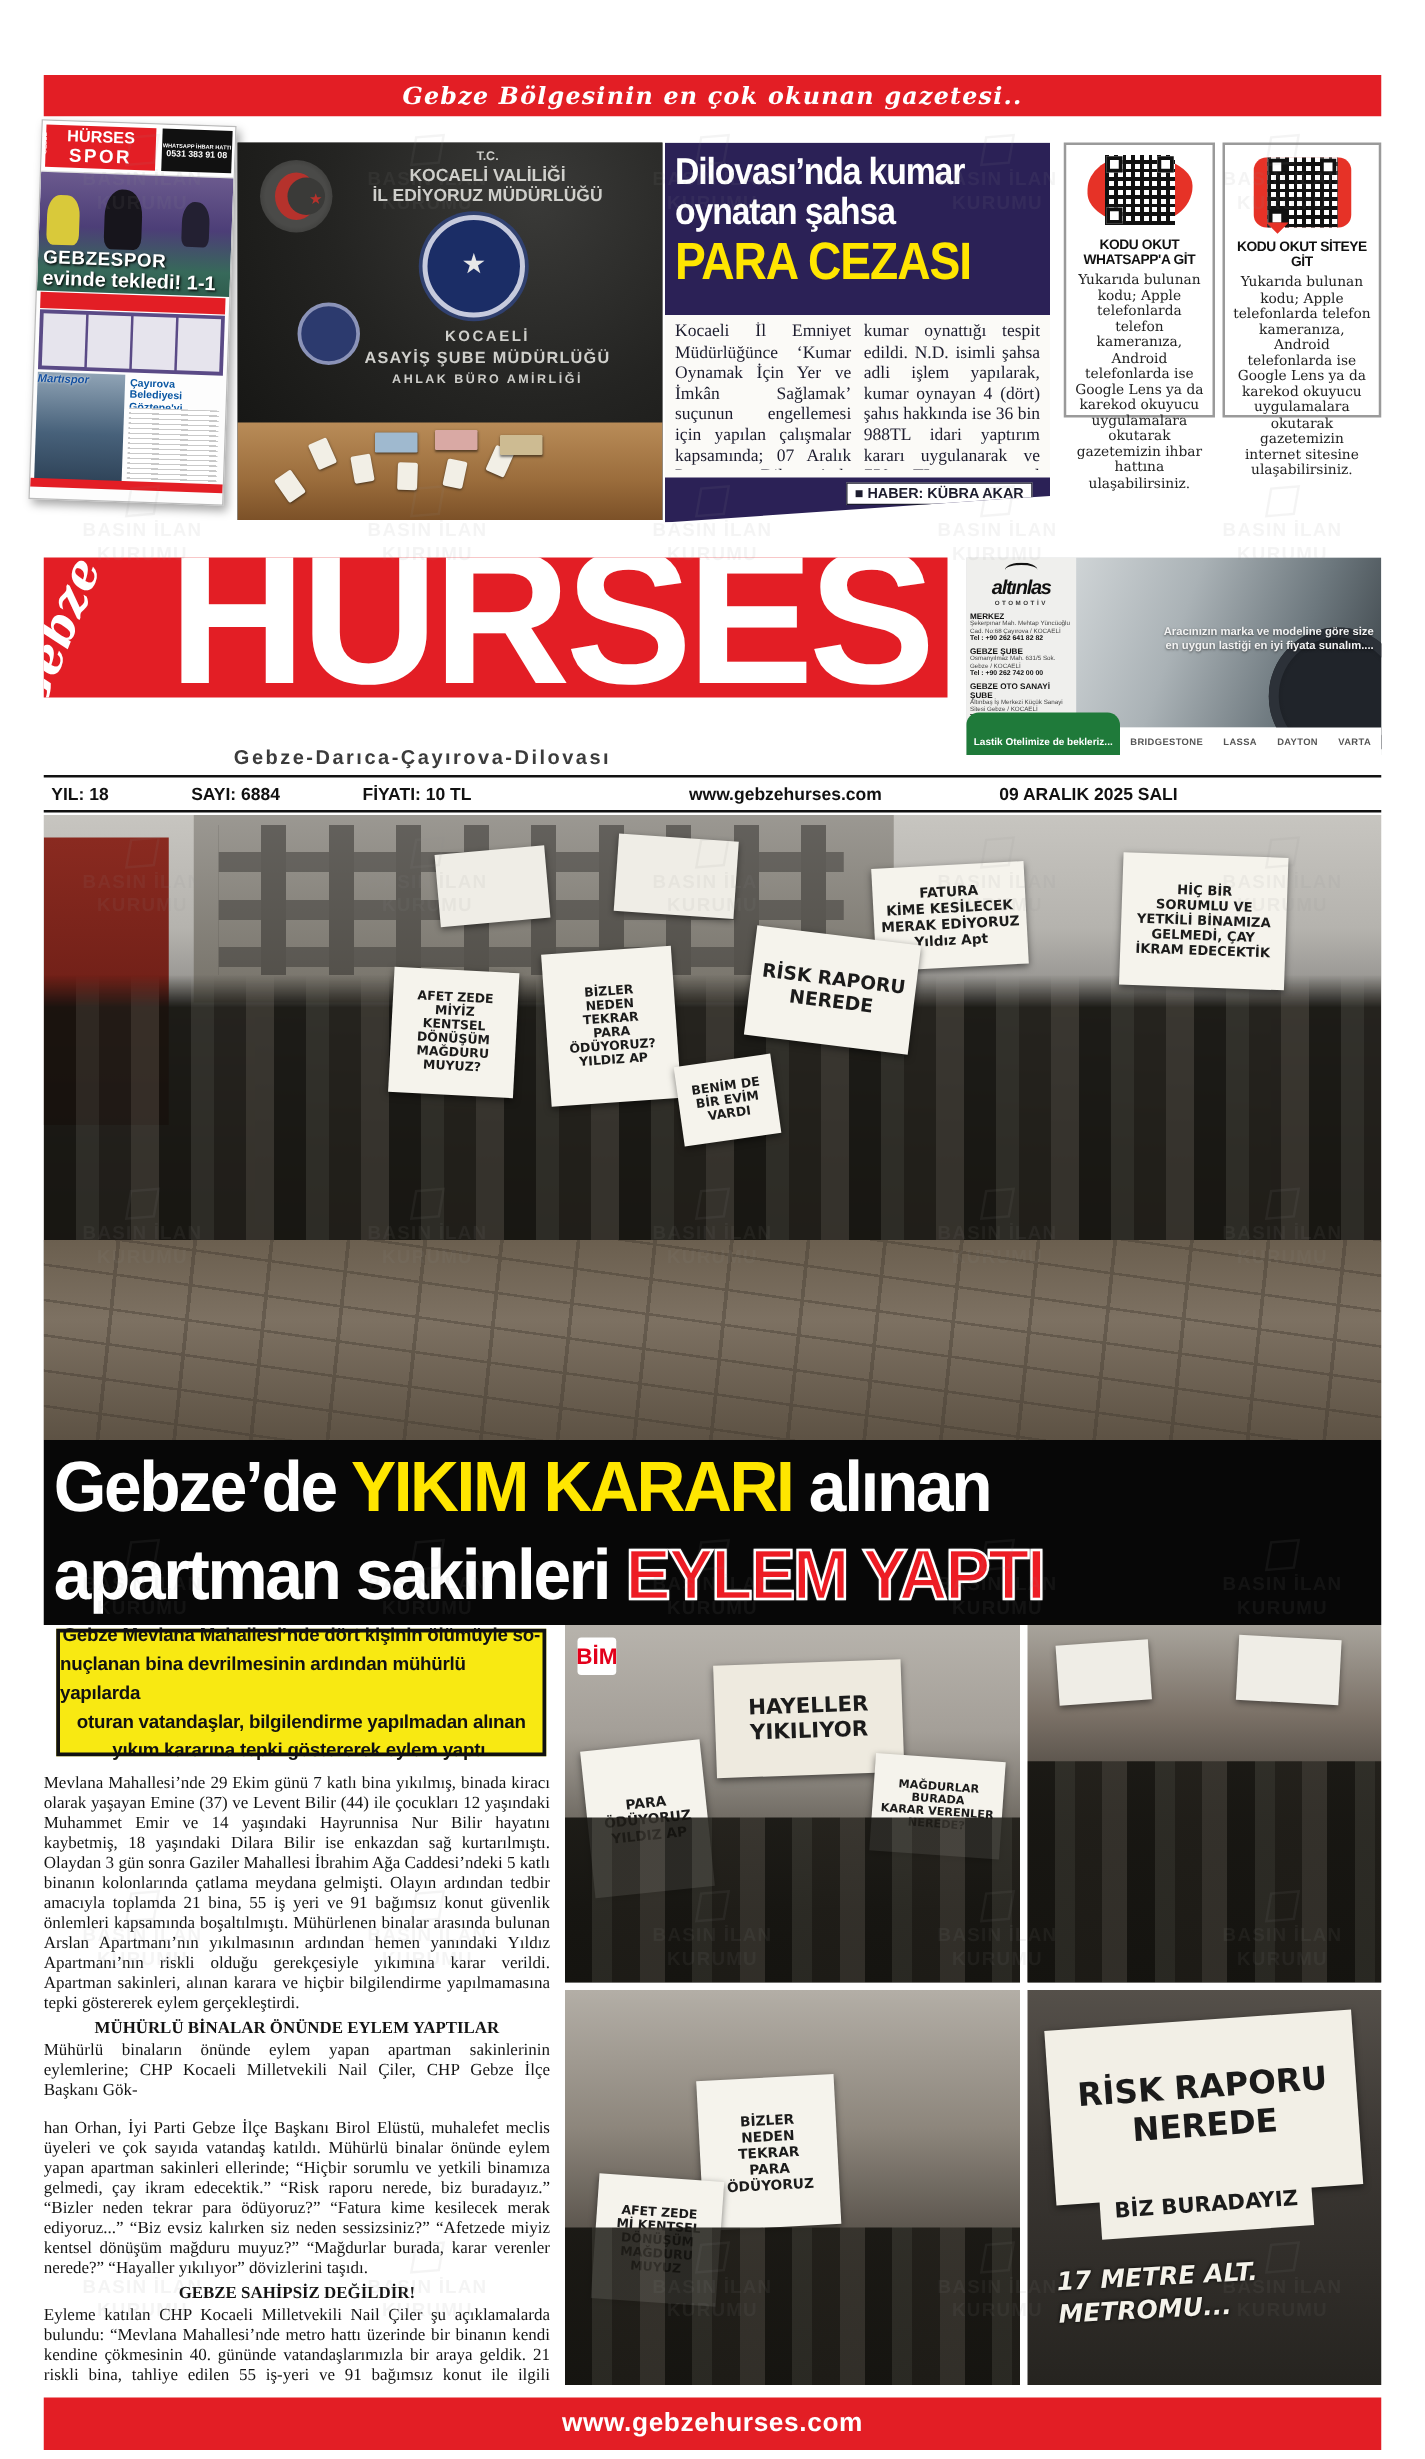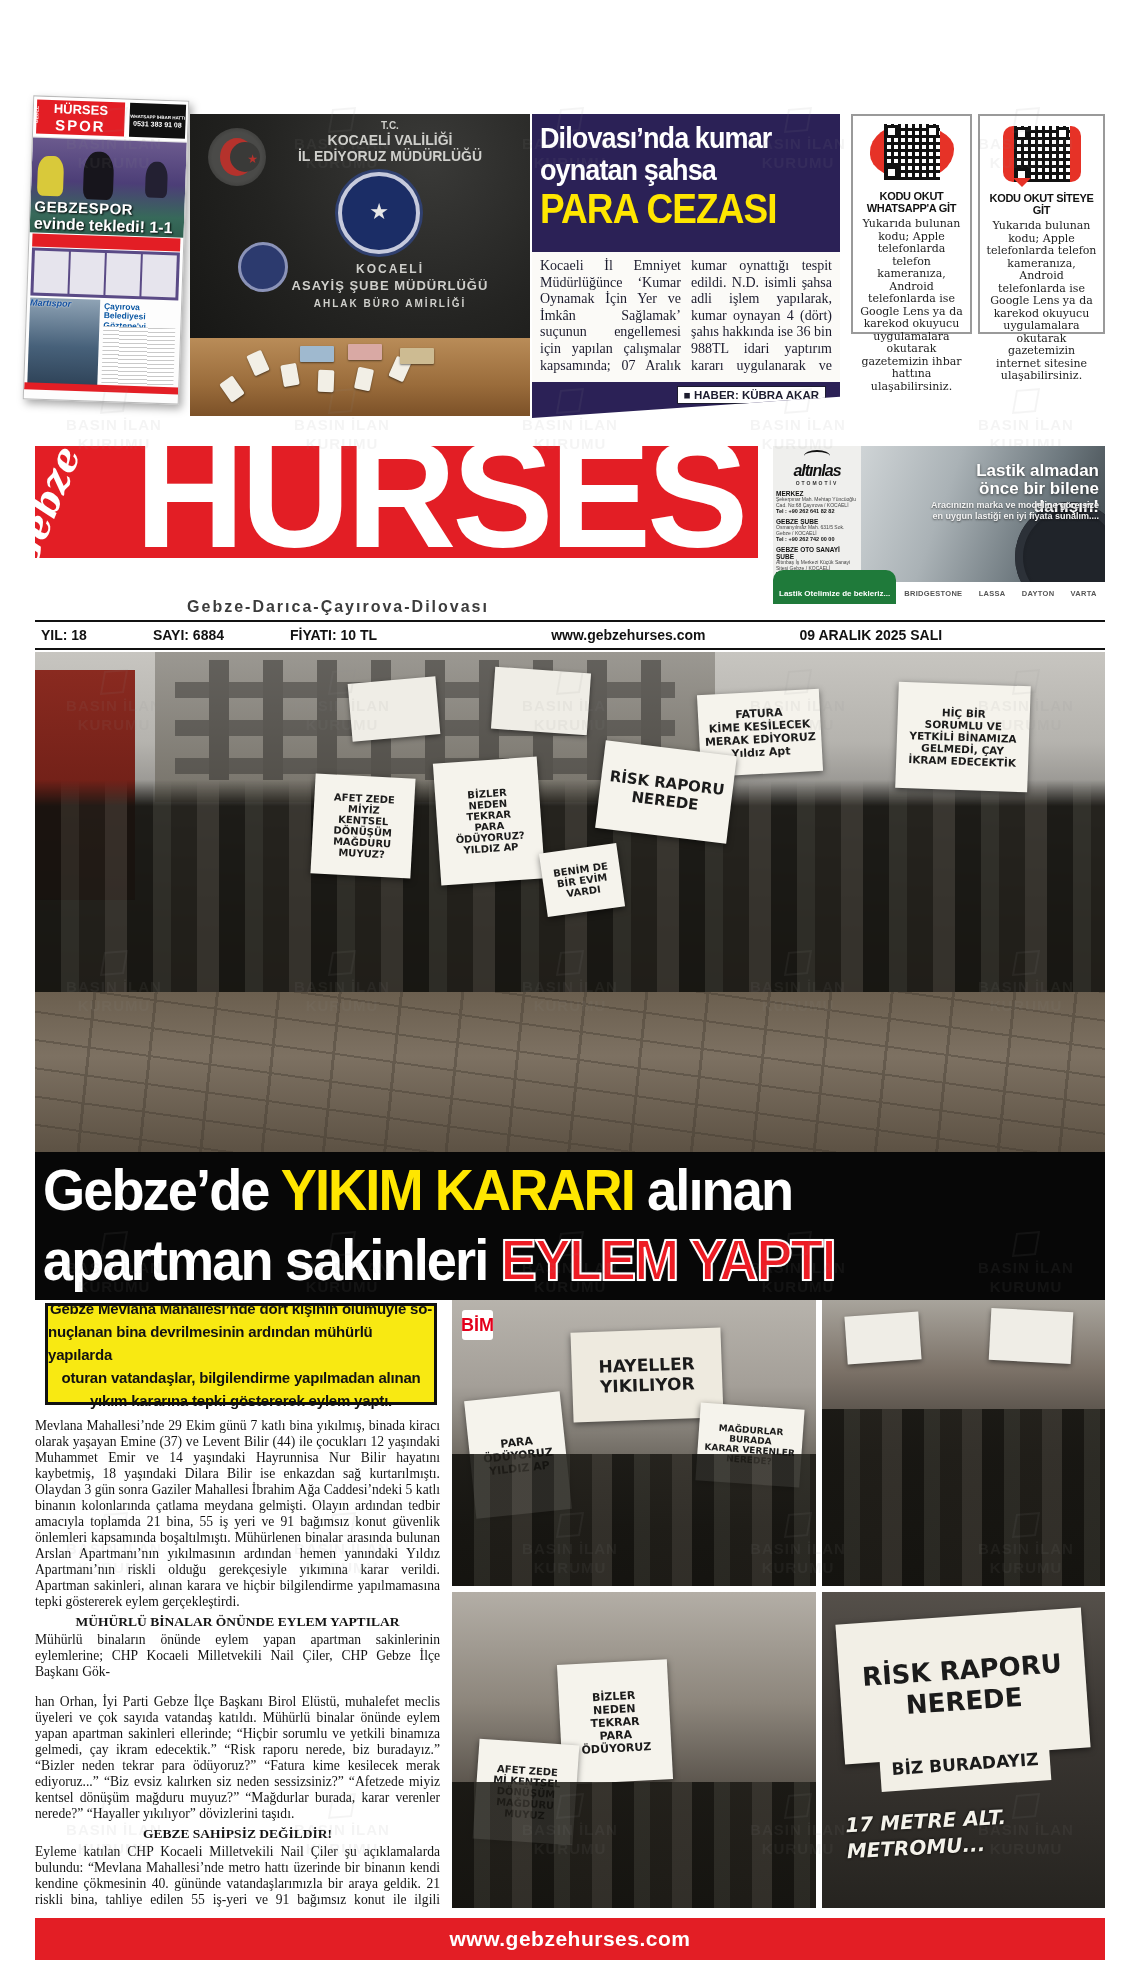--- a/index.html
+++ b/index.html
@@ -390,20 +390,23 @@
         <span>BASIN İLAN</span>
         <span>KURUMU</span>
       </div>
       <div class="wm-tile">
         <div class="wm-cube"></div>
         <span>BASIN İLAN</span>
         <span>KURUMU</span>
       </div>
     </div>
 
+  <div class="abs topbar">
+    <span>Gebze Bölgesinin en çok okunan gazetesi..</span>
+  </div>
 
   <div class="abs sport">
     <div class="sp-head">
       <div class="sp-logo">
         <span class="sp-gebze">GEBZE</span>
         <span class="l1">HÜRSES</span>
         <span class="l2">SPOR</span>
       </div>
       <div class="sp-wa">
         <span class="w1">WHATSAPP İHBAR HATTI</span>
@@ -521,24 +524,20 @@
         <div class="ad-bt">Tel : +90 262 742 00 00</div>
       </div>
       <div class="ad-block">
         <div class="ad-bl">GEBZE OTO SANAYİ ŞUBE</div>
         <div class="ad-ba">Altınbaş İş Merkezi Küçük Sanayi Sitesi Gebze / KOCAELİ</div>
         <div class="ad-bt">Tel : +90 262 646 47 48</div>
       </div>
     </div>
     <div class="ad-right">
       <div class="ad-tire"></div>
-      <div class="ad-s1">
-        <span>Lastik almadan</span><br>
-        <span>önce bir bilene danışın!</span>
-      </div>
       <div class="ad-s2">
         <span>Aracınızın marka ve modeline göre size</span><br>
         <span>en uygun lastiği en iyi fiyata sunalım....</span>
       </div>
     </div>
     <div class="ad-strip">
       <div class="ad-hotel">Lastik Otelimize de bekleriz...</div>
       <div class="ad-brands">
         <span class="ad-brand">BRIDGESTONE</span>
         <span class="ad-brand">LASSA</span>

